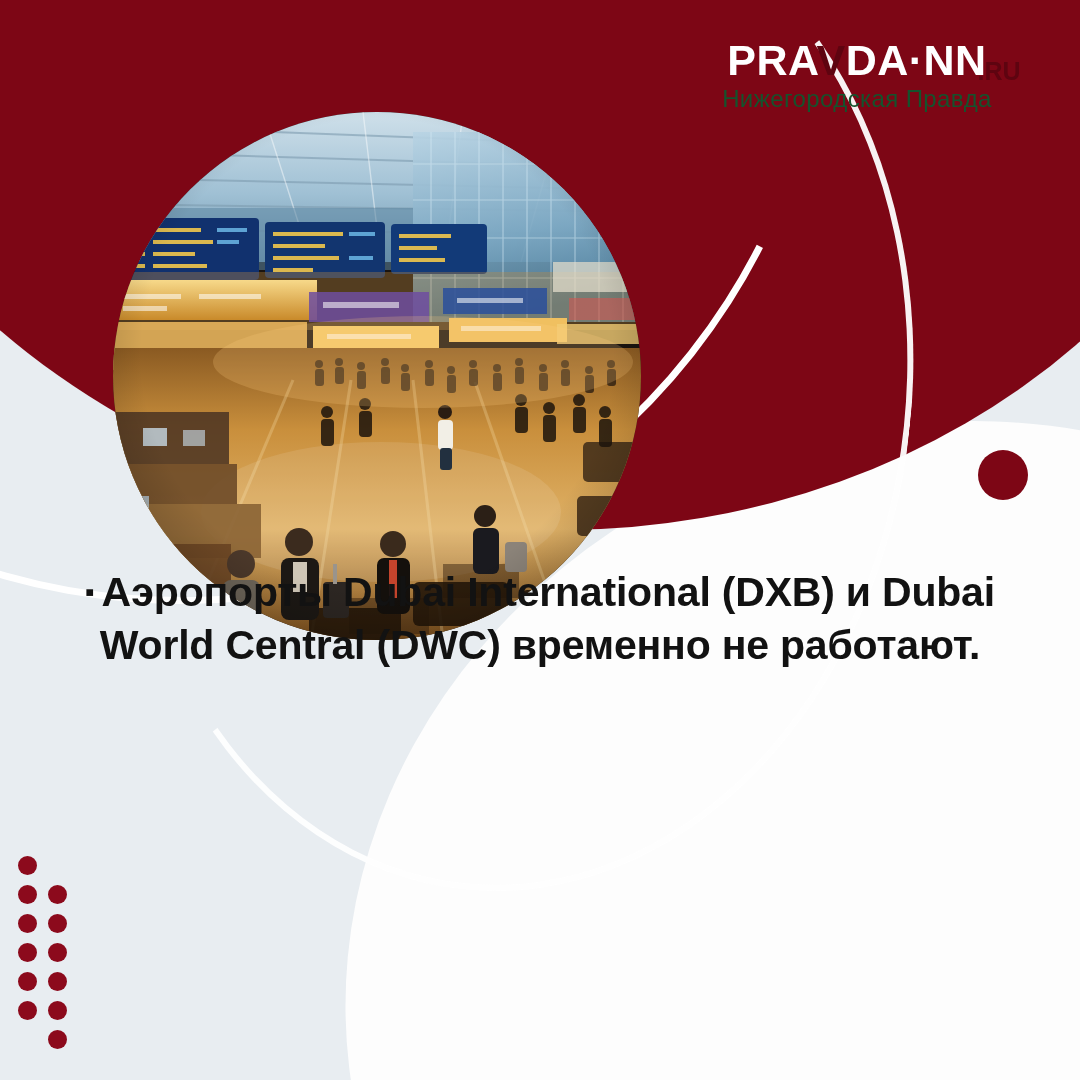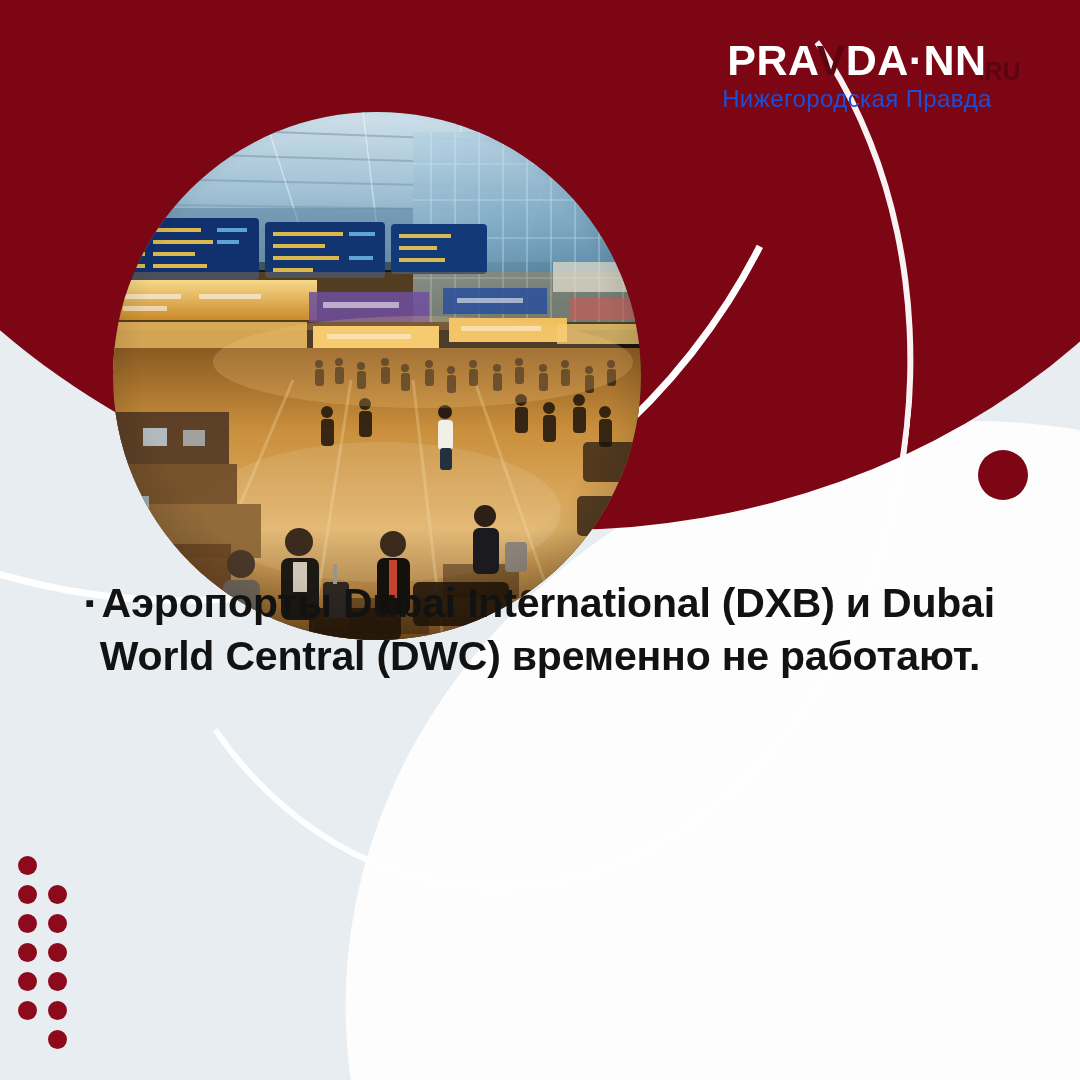--- a/index.html
+++ b/index.html
@@ -96,21 +96,21 @@
     top: 20px;
     right: -34px;
     font-size: 25px;
     font-weight: bold;
     color: #5e0410;
     letter-spacing: 0;
   }
   #logo-sub {
     margin-top: 2px;
     font-size: 24px;
-    color: #1d4ed8;
+    color: #14532d;
     letter-spacing: .4px;
     white-space: nowrap;
   }
 
   
   #photo {
     position: absolute;
     left: 113px;
     top: 112px;
     width: 528px;
@@ -169,21 +169,21 @@
     font-size: 62px;
     font-weight: bold;
     letter-spacing: -.5px;
     line-height: 1.02;
     margin: 0 0 22px 0;
   }
   .para {
     font-size: 41px;
     font-weight: bold;
     line-height: 1.30;
-    margin: 11px;
+    margin: 0;
     padding: 0 74px;
     letter-spacing: -.2px;
   }
   .para .bullet {
     font-size: 27px;
     vertical-align: 5px;
     margin-right: 7px;
   }
   #para-2 { margin-top: 4px; }
 </style>

